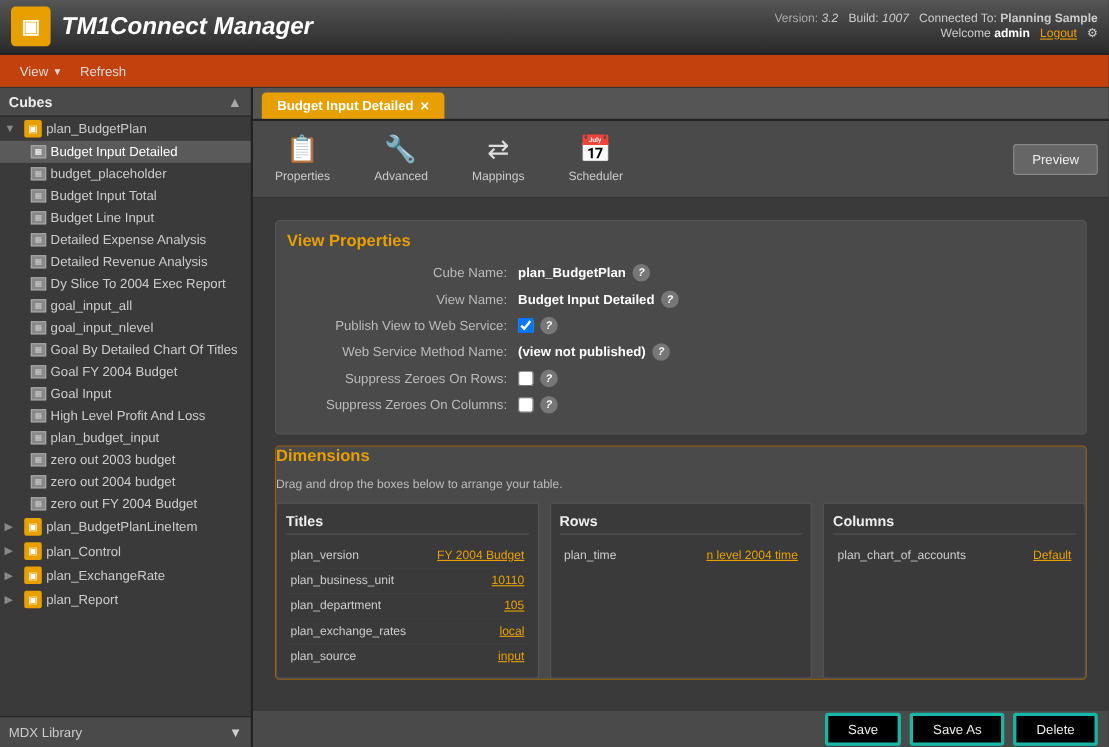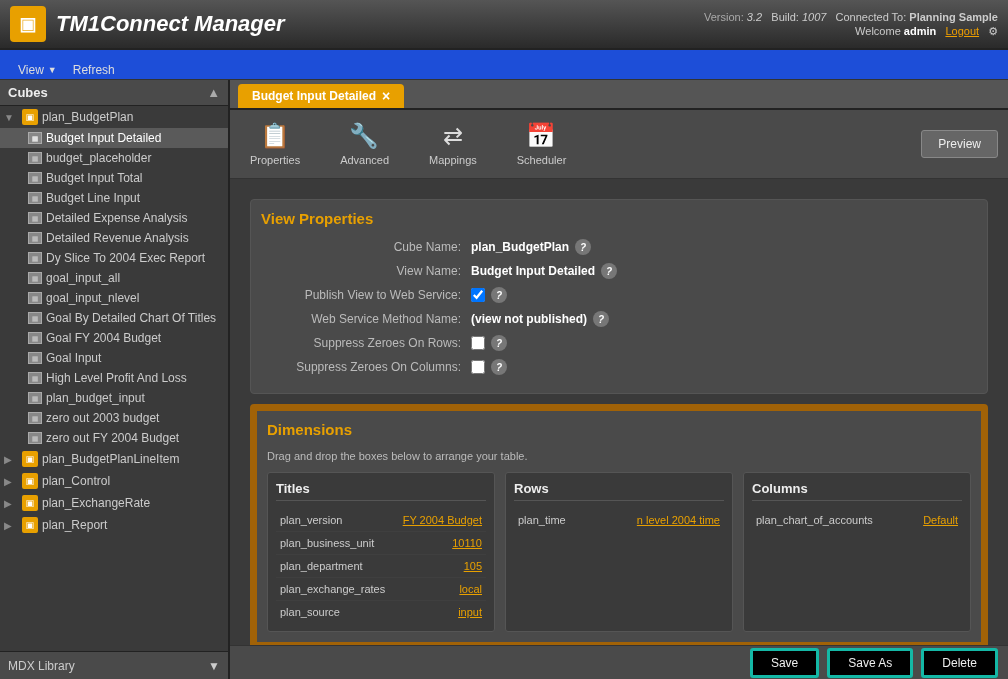--- a/index.html
+++ b/index.html
@@ -9,21 +9,21 @@
     .header { background: linear-gradient(to bottom, #555, #2a2a2a); height: 50px; display: flex; align-items: center; padding: 0 10px; border-bottom: 2px solid #222; }
     .logo-icon { width: 36px; height: 36px; background: #e8a000; border-radius: 4px; margin-right: 10px; display: flex; align-items: center; justify-content: center; font-size: 18px; color: #fff; font-weight: bold; }
     .app-title { font-size: 22px; color: #fff; font-weight: bold; flex: 1; font-style: italic; }
     .header-right { text-align: right; font-size: 11px; color: #ccc; }
     .header-right .version { color: #aaa; }
     .header-right .welcome-name { color: #fff; font-weight: bold; }
     .header-right .logout { color: #f0a000; text-decoration: underline; cursor: pointer; display: inline-block; margin-top: 2px; }
     .gear-icon { color: #ccc; margin-left: 6px; cursor: pointer; }
 
     
-    .toolbar { background: #1d4ed8; height: 30px; display: flex; align-items: flex-end; padding: 0 10px; border-bottom: 1px solid #333; }
+    .toolbar { background: #c2410c; height: 30px; display: flex; align-items: center; padding: 0 10px; border-bottom: 1px solid #333; }
     .toolbar-btn { background: none; border: none; color: #ddd; font-size: 12px; cursor: pointer; padding: 2px 8px; display: flex; align-items: center; gap: 4px; }
     .dropdown-arrow { font-size: 9px; }
 
     
     .main-layout { display: flex; height: calc(679px - 50px - 30px); }
 
     
     .sidebar { width: 230px; background: #3a3a3a; border-right: 2px solid #222; display: flex; flex-direction: column; overflow: hidden; }
     .sidebar-header { background: #4a4a4a; padding: 5px 8px; font-weight: bold; font-size: 13px; color: #eee; border-bottom: 1px solid #222; display: flex; align-items: center; justify-content: space-between; }
     .sidebar-scroll { flex: 1; overflow-y: auto; overflow-x: hidden; }
@@ -60,21 +60,21 @@
     .section-title { color: #e8a000; font-size: 15px; font-weight: bold; margin-bottom: 12px; }
 
     
     .form-row { display: flex; align-items: center; margin-bottom: 8px; }
     .form-label { text-align: right; min-width: 200px; margin-right: 10px; color: #bbb; font-size: 12px; }
     .form-value { color: #fff; font-size: 12px; font-weight: bold; display: flex; align-items: center; gap: 6px; }
     .help-icon { display: inline-flex; align-items: center; justify-content: center; width: 16px; height: 16px; background: #777; border-radius: 50%; color: #fff; font-size: 10px; cursor: pointer; font-style: italic; font-weight: bold; }
     .checkbox-input { width: 14px; height: 14px; cursor: pointer; }
 
     
-    .dimensions-panel { margin: 0 10px 10px; padding: 10px; background: #4a4a4a; border: 7px solid #a16207; border-radius: 4px; }
+    .dimensions-panel { margin: 0 10px 10px; background: #4a4a4a; border: 1px solid #a16207; border-radius: 4px; }
     .dim-instructions { font-size: 11px; color: #bbb; margin-bottom: 10px; }
     .dim-boxes { display: flex; gap: 10px; }
     .dim-box { flex: 1; background: #3a3a3a; border: 1px solid #555; border-radius: 3px; padding: 8px; min-height: 160px; }
     .dim-box-title { font-size: 13px; font-weight: bold; color: #eee; margin-bottom: 8px; border-bottom: 1px solid #555; padding-bottom: 4px; }
     .dim-row { display: flex; justify-content: space-between; align-items: center; padding: 5px 4px; border-bottom: 1px solid #3f3f3f; }
     .dim-row:last-child { border-bottom: none; }
     .dim-name { color: #ccc; font-size: 11px; }
     .dim-value { color: #e8a000; font-size: 11px; text-decoration: underline; cursor: pointer; }
 
     
@@ -187,20 +187,24 @@
       <div class="tree-item child-item">
         <span style="display:inline-block;width:14px;height:12px;background:#888;border:1px solid #aaa;margin-right:4px;font-size:7px;text-align:center;line-height:12px;">▦</span>
         <span>plan_budget_input</span>
       </div>
       <div class="tree-item child-item">
         <span style="display:inline-block;width:14px;height:12px;background:#888;border:1px solid #aaa;margin-right:4px;font-size:7px;text-align:center;line-height:12px;">▦</span>
         <span>zero out 2003 budget</span>
       </div>
       <div class="tree-item child-item">
         <span style="display:inline-block;width:14px;height:12px;background:#888;border:1px solid #aaa;margin-right:4px;font-size:7px;text-align:center;line-height:12px;">▦</span>
+        <span>zero out 2004 budget</span>
+      </div>
+      <div class="tree-item child-item">
+        <span style="display:inline-block;width:14px;height:12px;background:#888;border:1px solid #aaa;margin-right:4px;font-size:7px;text-align:center;line-height:12px;">▦</span>
         <span>zero out FY 2004 Budget</span>
       </div>
 
       <div class="tree-item" style="padding-left:4px;">
         <span class="expand-icon">▶</span>
         <span style="display:inline-flex;align-items:center;justify-content:center;width:16px;height:16px;background:#e8a000;border-radius:2px;margin:0 4px;font-size:9px;color:#fff;">▣</span>
         <span>plan_BudgetPlanLineItem</span>
       </div>
       <div class="tree-item" style="padding-left:4px;">
         <span class="expand-icon">▶</span>

